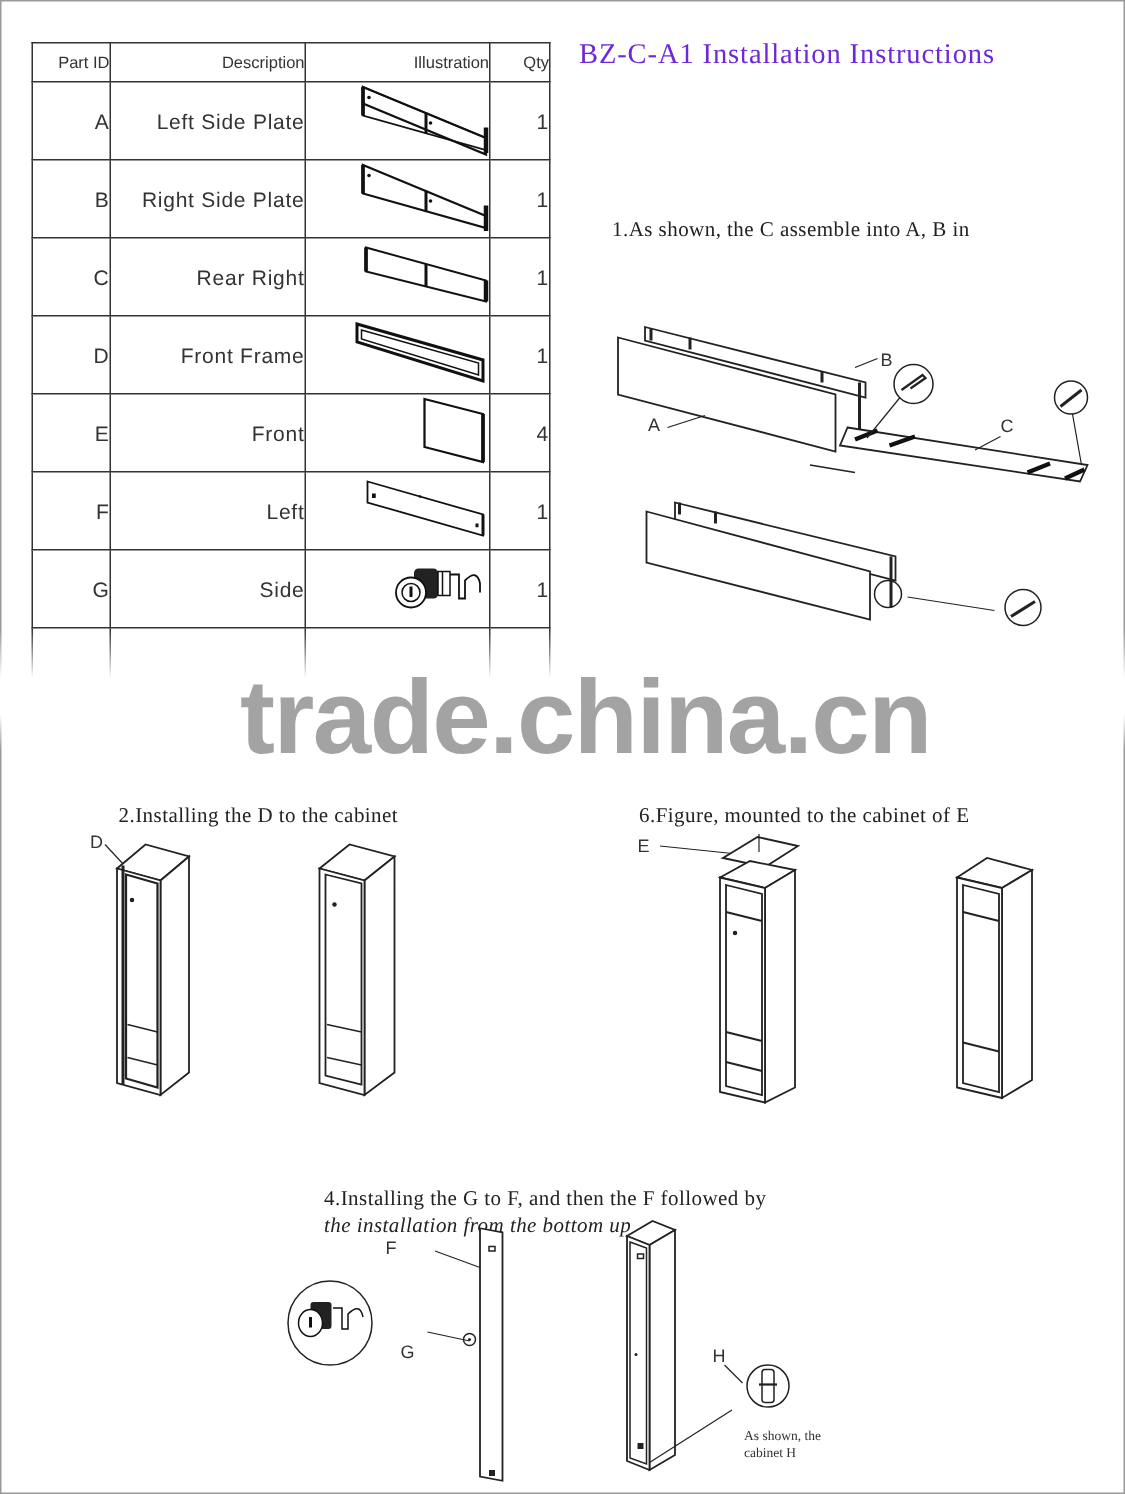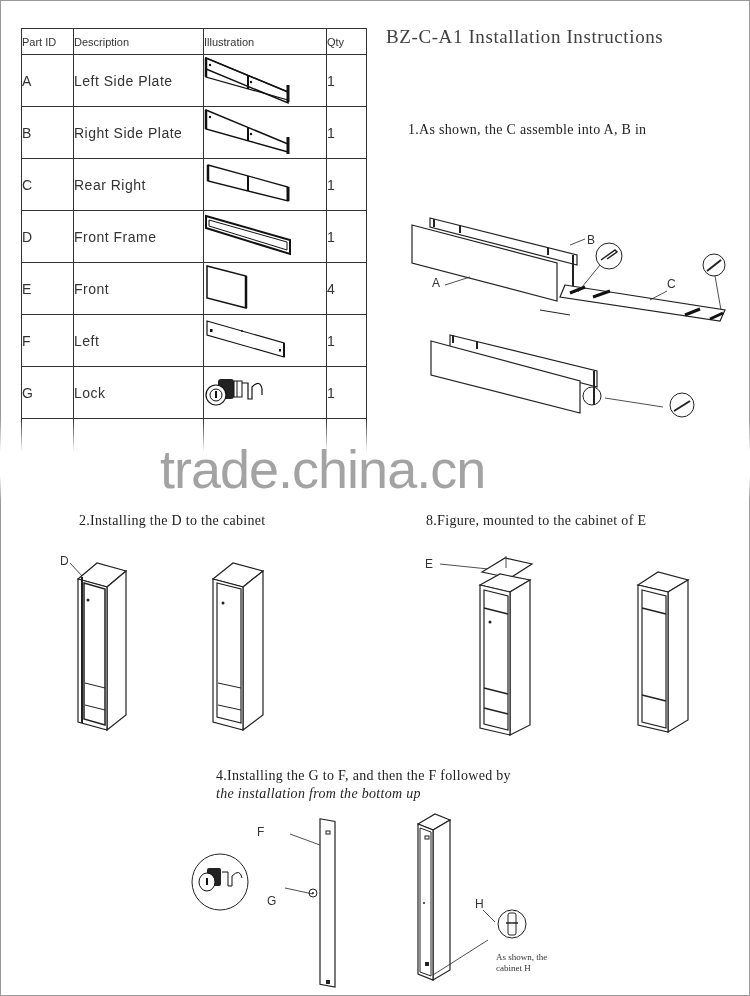--- a/index.html
+++ b/index.html
@@ -1,25 +1,25 @@
 <!DOCTYPE html>
 <html><head>
 <meta charset="utf-8">
 <style>
   html,body{margin:0;padding:0;background:#fff;}
   body{width:750px;height:996px;position:relative;overflow:hidden;font-family:"Liberation Sans",sans-serif;color:#222;}
   .frame{position:absolute;left:0;top:0;width:748px;height:994px;border:1px solid #9a9a9a;border-bottom:2px solid #999;}
   .parts-table{position:absolute;left:21px;top:28px;border-collapse:collapse;}
-  .parts-table td,.parts-table th{border:1px solid #333;padding:0;text-align:left;font-weight:normal;color:#333;}
+  .parts-table td,.parts-table th{border:1px solid #333;padding:0;text-align:right;font-weight:normal;color:#333;}
   .parts-table th{height:25px;font-size:11px;}
   .parts-table td{height:51px;font-size:14px;letter-spacing:0.5px;}
   .c1{width:51px}.c2{width:129px}.c3{width:122px}.c4{width:39px}
-  .title{position:absolute;left:386px;top:26px;font-family:"Liberation Serif",serif;font-size:19px;letter-spacing:0.6px;color:#404040;}
-  .step{position:absolute;font-family:"Liberation Serif",serif;font-size:14px;color:#222;letter-spacing:0.3px;white-space:nowrap;}
-  .watermark{position:absolute;left:160px;top:438px;font-family:"Liberation Sans",sans-serif;font-size:54px;color:#9a9a9a;letter-spacing:-1px;opacity:.9;}
+  .title{position:absolute;left:386px;top:26px;font-family:"Liberation Serif",serif;font-size:19px;letter-spacing:0.6px;color:#6d28d9;}
+  .step{position:absolute;font-family:"Liberation Serif",serif;font-size:14px;color:#222;letter-spacing:0.3px;white-space:nowrap;margin-top:24px;}
+  .watermark{position:absolute;left:160px;top:438px;font-family:"Liberation Sans",sans-serif;font-size:70px;color:#9a9a9a;letter-spacing:-1px;opacity:.9;font-weight:bold;}
   .fade{position:absolute;left:0;top:420px;width:750px;height:80px;background:linear-gradient(#fff0,#fff 40%,#fff 70%,#fff0);}
   svg{position:absolute;overflow:visible;}
   .lbl{font-family:"Liberation Sans",sans-serif;font-size:12px;fill:#333;}
   .small{position:absolute;font-family:"Liberation Serif",serif;font-size:9px;color:#333;line-height:11px;}
 </style>
 </head>
 <body>
 
 <div class="frame"></div>
 
@@ -106,21 +106,21 @@
         <line x1="80" y1="24" x2="80" y2="38" stroke="#111" stroke-width="2"></line>
         <rect x="6" y="10" width="2.5" height="3" fill="#111"></rect>
         <rect x="75" y="30" width="2" height="2.5" fill="#111"></rect>
         <circle cx="38" cy="12" r="0.9" fill="#111"></circle>
       </svg>
     </td>
     <td>1</td>
   </tr>
   <tr>
     <td>G</td>
-    <td>Lock</td>
+    <td>Side</td>
     <td>
       <svg width="64" height="36" style="position:static" viewBox="0 0 64 36">
         <rect x="14" y="6" width="16" height="20" rx="3" fill="#222"></rect>
         <ellipse cx="12" cy="22" rx="10" ry="10" fill="#fff" stroke="#111" stroke-width="1.2"></ellipse>
         <ellipse cx="12" cy="22" rx="6" ry="6" fill="#fff" stroke="#111" stroke-width="1"></ellipse>
         <rect x="11" y="18" width="2" height="7" fill="#111"></rect>
         <rect x="30" y="8" width="8" height="16" fill="#fff" stroke="#111"></rect>
         <line x1="33" y1="8" x2="33" y2="24" stroke="#111"></line>
         <path d="M38,10 L44,10 L44,26 L48,26 L48,14 Q56,6 58,16 L58,22" fill="none" stroke="#111" stroke-width="1.2"></path>
       </svg>
@@ -200,21 +200,21 @@
 
   <polygon points="158,24 178,8 208,16 188,32" fill="#fff" stroke="#222" stroke-width="1.2"></polygon>
   <polygon points="188,32 208,16 208,160 188,175" fill="#fff" stroke="#222" stroke-width="1.2"></polygon>
   <polygon points="158,24 188,32 188,175 158,167" fill="#fff" stroke="#222" stroke-width="1.2"></polygon>
   <polygon points="162,28 186,34 186,168 162,162" fill="none" stroke="#222" stroke-width="1.2"></polygon>
   <line x1="163" y1="128" x2="186" y2="133" stroke="#222"></line>
   <line x1="163" y1="150" x2="186" y2="155" stroke="#222"></line>
   <circle cx="168" cy="48" r="1.5" fill="#222"></circle>
 </svg>
 
-<div class="step" style="left:426px;top:513px;">8.Figure, mounted to the cabinet of E</div>
+<div class="step" style="left:426px;top:513px;">6.Figure, mounted to the cabinet of E</div>
 <svg style="left:420px;top:550px;" width="300" height="190" viewBox="0 0 300 190">
   <text class="lbl" x="5" y="18">E</text>
   <line x1="20" y1="14" x2="78" y2="20" stroke="#222" stroke-width="0.8"></line>
   <polygon points="62,22 85,8 112,14 90,28" fill="#fff" stroke="#222" stroke-width="1.2"></polygon>
   <line x1="86" y1="6" x2="86" y2="18" stroke="#222" stroke-width="0.8"></line>
 
   <polygon points="60,35 80,24 110,30 90,42" fill="#fff" stroke="#222" stroke-width="1.2"></polygon>
   <polygon points="90,42 110,30 110,175 90,185" fill="#fff" stroke="#222" stroke-width="1.2"></polygon>
   <polygon points="60,35 90,42 90,185 60,178" fill="#fff" stroke="#222" stroke-width="1.2"></polygon>
   <polygon points="64,40 88,46 88,180 64,174" fill="none" stroke="#222" stroke-width="1.2"></polygon>

